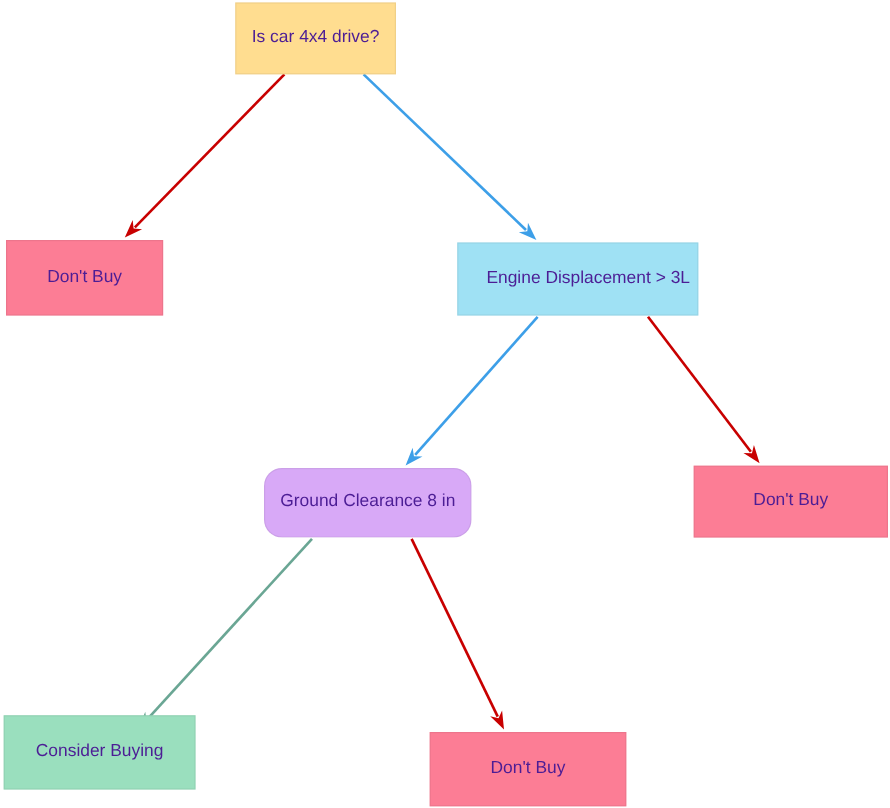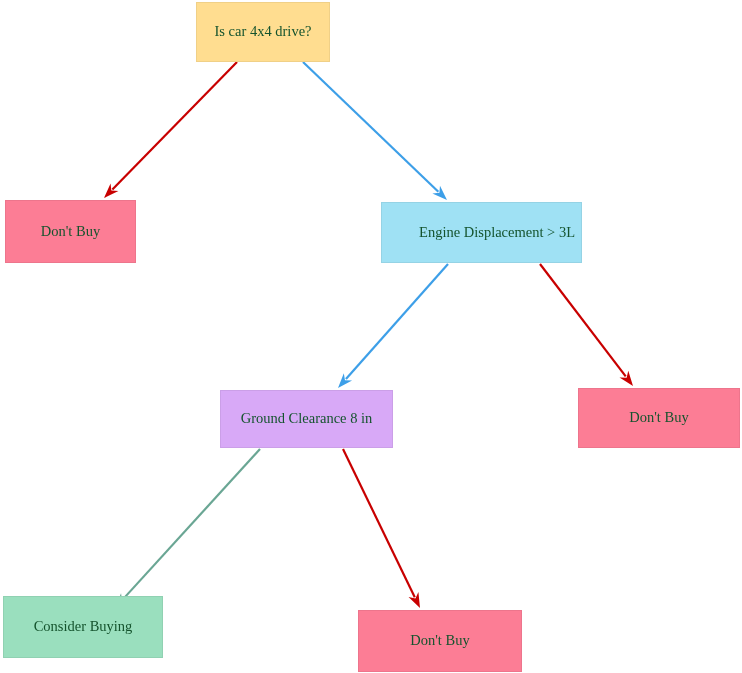--- a/index.html
+++ b/index.html
@@ -27,22 +27,22 @@
   }
   .node {
     position: absolute;
     box-sizing: border-box;
     display: flex;
     align-items: center;
     justify-content: center;
     text-align: center;
     font-size: 14.5px;
     line-height: 1.2;
-    color: #14532d;
-    font-family: Liberation Serif, serif;
+    color: #4c1d95;
+    font-family: Liberation Sans, sans-serif;
     white-space: nowrap;
     border: 1px solid rgba(0,0,0,0.06);
   }
   .node-label {
     display: block;
     padding: 0 6px;
   }
 </style>
 </head>
 <body>
@@ -79,21 +79,21 @@
   <div id="node-layer">
       <div class="node" style="left: 196px; top: 2px; width: 134px; height: 60px; background: rgb(255, 221, 144);">
         <span class="node-label">Is car 4x4 drive?</span>
       </div>
       <div class="node" style="left: 5px; top: 200px; width: 131px; height: 63px; background: rgb(252, 125, 149);">
         <span class="node-label">Don't Buy</span>
       </div>
       <div class="node" style="left: 381px; top: 202px; width: 201px; height: 61px; background: rgb(159, 225, 244); justify-content: flex-end;">
         <span class="node-label">Engine Displacement &gt; 3L</span>
       </div>
-      <div class="node" style="left: 220px; top: 390px; width: 173px; height: 58px; background: rgb(216, 169, 247);">
+      <div class="node" style="left: 220px; top: 390px; width: 173px; height: 58px; background: rgb(216, 169, 247); border-radius: 15px;">
         <span class="node-label">Ground Clearance 8 in</span>
       </div>
       <div class="node" style="left: 578px; top: 388px; width: 162px; height: 60px; background: rgb(252, 125, 149);">
         <span class="node-label">Don't Buy</span>
       </div>
       <div class="node" style="left: 3px; top: 596px; width: 160px; height: 62px; background: rgb(154, 223, 190);">
         <span class="node-label">Consider Buying</span>
       </div>
       <div class="node" style="left: 358px; top: 610px; width: 164px; height: 62px; background: rgb(252, 125, 149);">
         <span class="node-label">Don't Buy</span>

